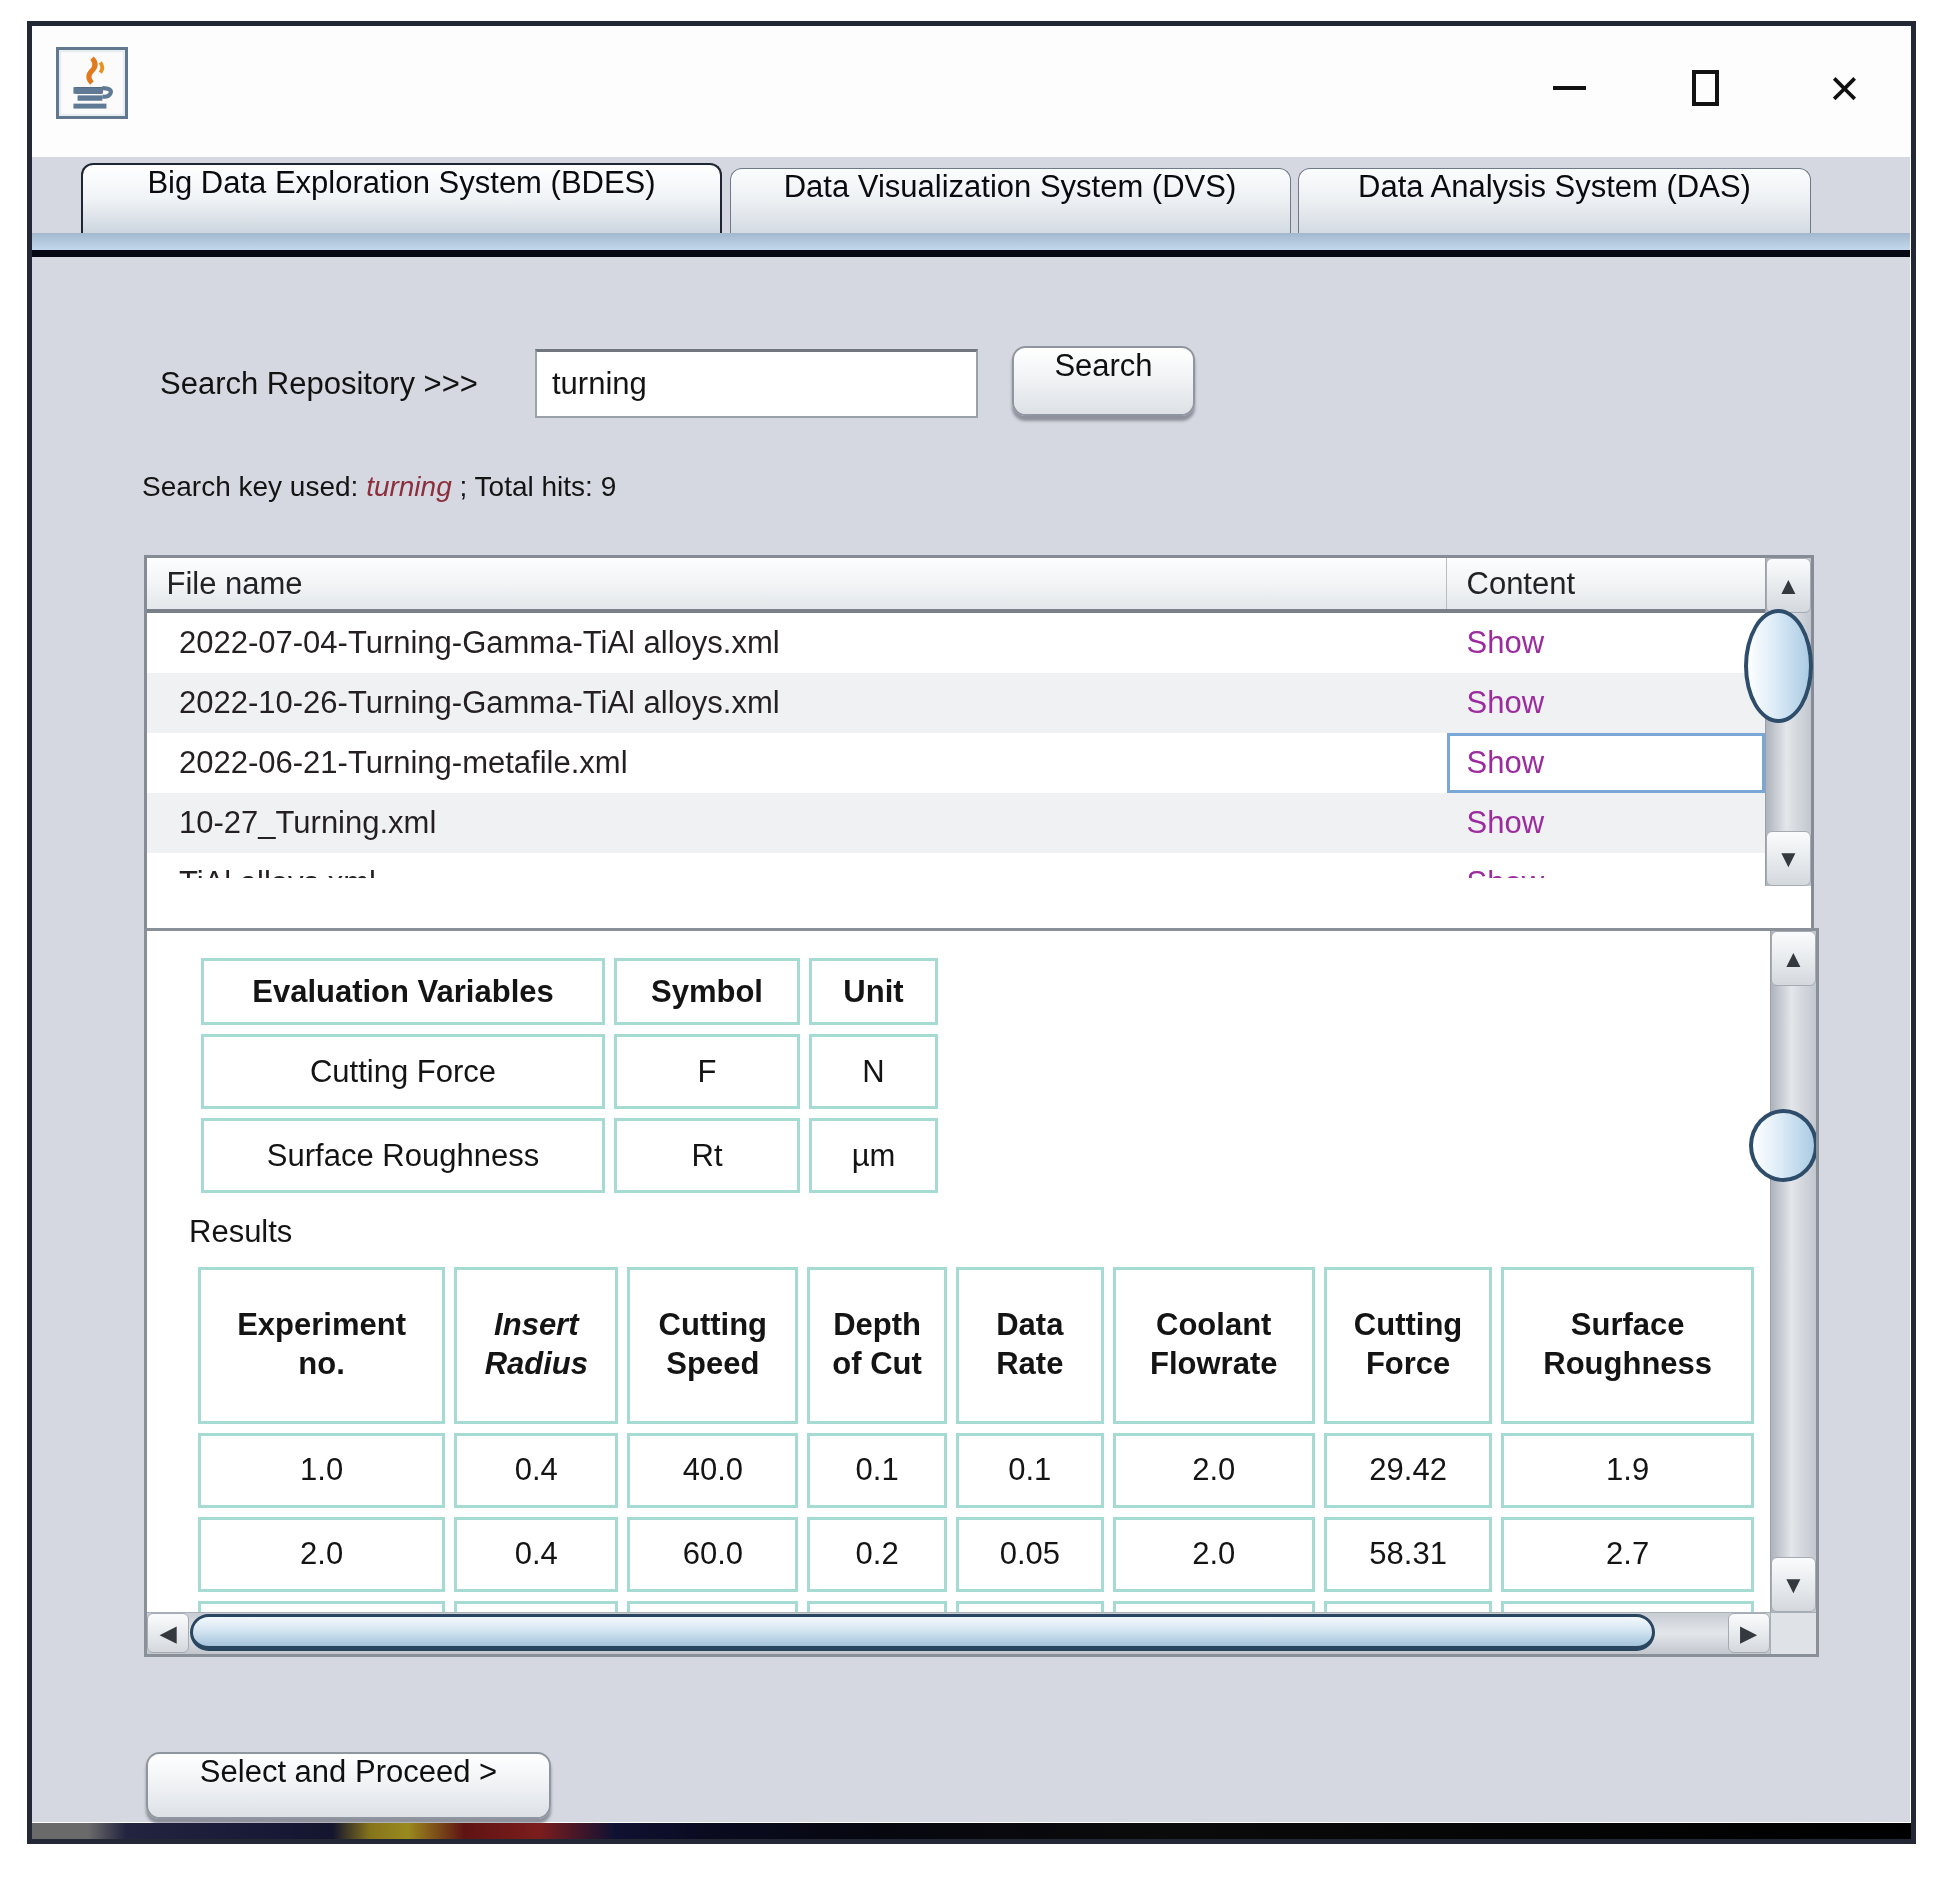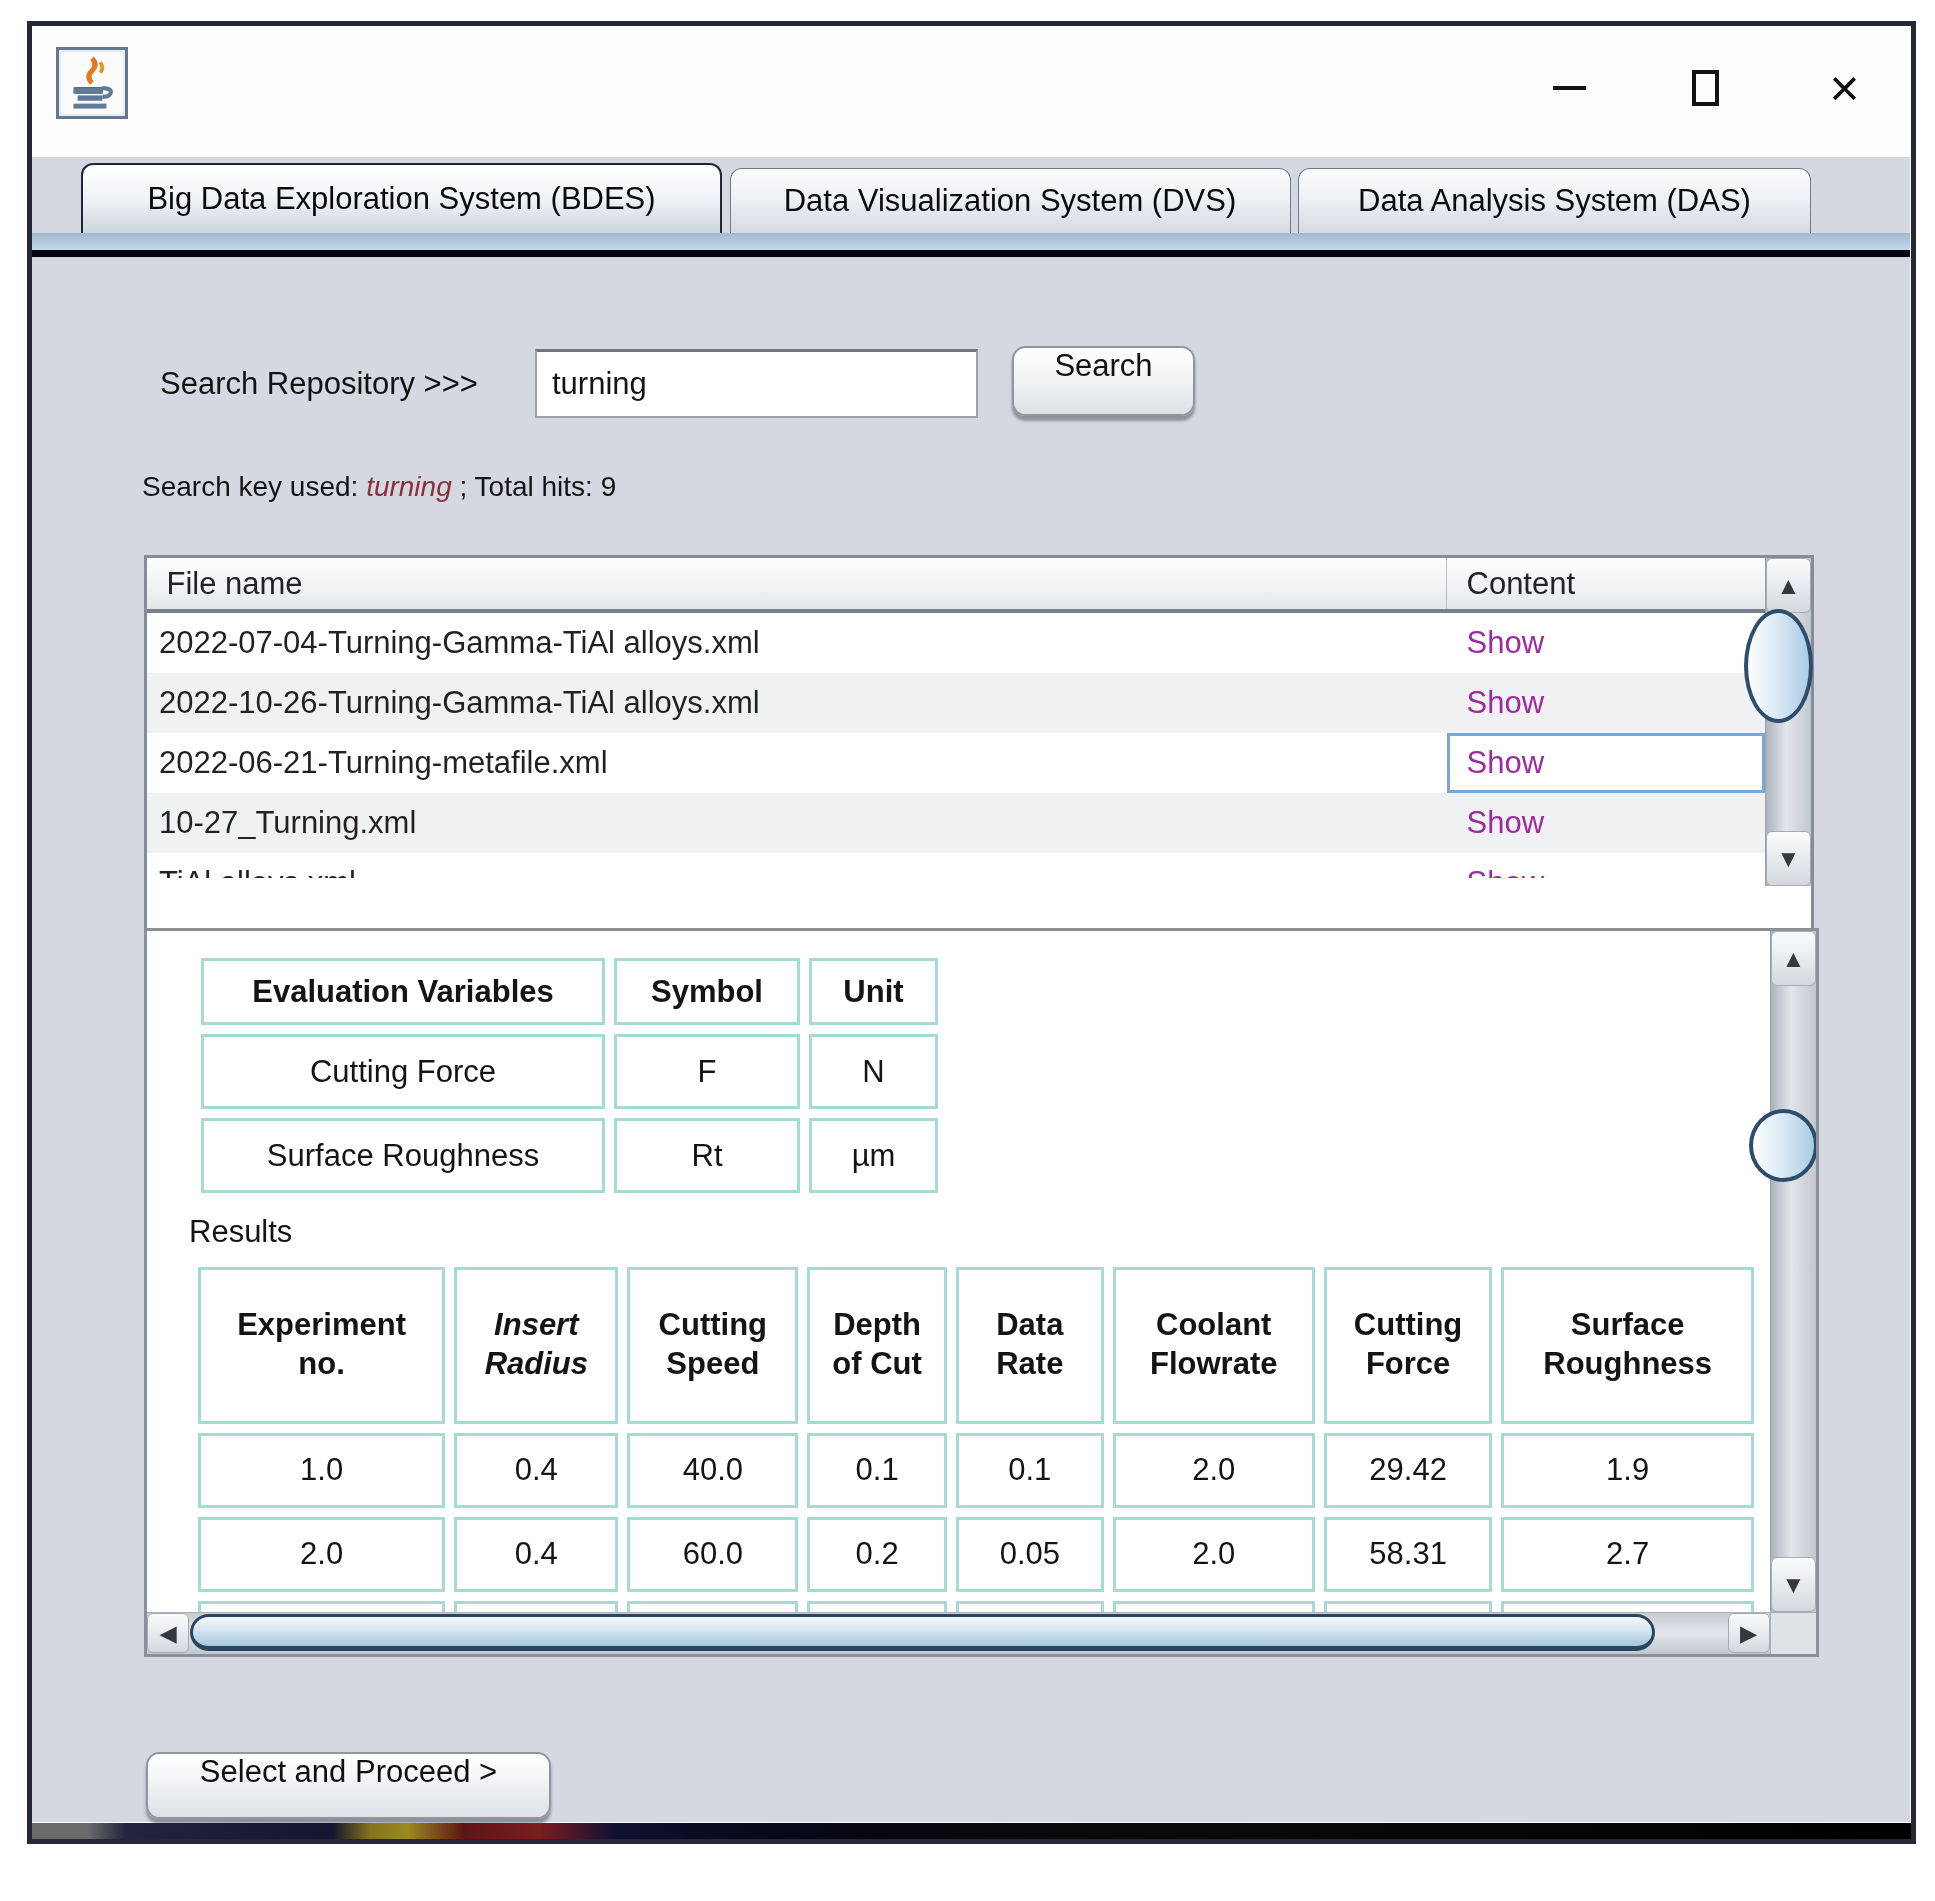--- a/index.html
+++ b/index.html
@@ -22,21 +22,21 @@
   .btn-max { left:1640px; }
   .btn-close { left:1779px; font-size:52px; font-weight:300; }
   .min-bar { display:inline-block; width:33px; height:4.5px; background:#121212; }
   .max-box { display:inline-block; width:27px; height:36px; border:4.5px solid #121212; background:transparent; }
 
   
   .content { position:absolute; left:0; top:131px; width:1878px; height:1665px; background:#d5d8e0; }
 
   
   .tabbar { position:absolute; left:49px; top:10.5px; height:66px; display:flex; gap:7.5px; }
-  .tab { height:66px; display:flex; align-items:center; justify-content:center;
+  .tab { height:66px; display:flex; justify-content:center;
          font-size:31px; color:#0a0a10; border:1.5px solid #6f7988; border-bottom:none;
          border-radius:12px 12px 0 0;
          background:linear-gradient(180deg,#fbfcfd 0%,#eef1f4 45%,#d3dae2 100%); }
   .tab.selected { border:2.2px solid #1f2633; border-bottom:none; height:70px; margin-top:-4.5px;
                   background:linear-gradient(180deg,#ffffff 0%,#f0f3f6 50%,#ccd5de 100%); }
   .tab-w1 { width:641px; } .tab-w2 { width:561px; } .tab-w3 { width:513px; }
   .tab-strip { position:absolute; left:0; top:76px; width:100%; height:16.5px;
                background:linear-gradient(180deg,#a2b8ce 0%,#c4d8ec 100%); }
   .tab-line { position:absolute; left:0; top:93px; width:100%; height:6.7px; background:#060714; }
 
@@ -59,21 +59,21 @@
   
   .file-table { position:absolute; left:112px; top:398px; width:1670px; height:426px;
                 border:3px solid #868c95; background:#ffffff; }
   .ft-header { display:flex; height:55px; background:linear-gradient(180deg,#fdfdfe 0%,#f2f4f6 50%,#e4e7eb 100%);
                border-bottom:4.5px solid #7a8089; }
   .fh-file { width:1300px; line-height:51px; padding-left:19.5px; font-size:31px; color:#232327;
              border-right:1.5px solid #b9bdc3; }
   .fh-content { flex:1; line-height:51px; padding-left:19.5px; font-size:31px; color:#232327; }
   .ft-row { display:flex; height:60px; }
   .ft-row.alt { background:#f0f1f3; }
-  .fr-file { width:1300px; line-height:60px; padding-left:12px; font-size:31px; color:#241f22;
+  .fr-file { width:1300px; line-height:60px; padding-left:32px; font-size:31px; color:#241f22;
              white-space:nowrap; overflow:hidden; }
   .fr-content { width:318px; line-height:60px; padding-left:19.5px; font-size:31px; }
   .fr-content.focused { box-shadow:inset 0 0 0 3px #79a7d6; background:#ffffff; }
   .show-link { color:#9b2b9e; cursor:pointer; }
   .ft-row.partial { height:25.4px; overflow:hidden; background:#ffffff; }
 
   
   .vscroll { position:absolute; width:46px; background:linear-gradient(90deg,#aeb3bc 0%,#e3e6ea 45%,#c2c7cf 100%); }
   .vscroll.ft { right:0; top:0; height:328px; border-left:1.5px solid #9aa0a8; }
   .scrollbtn { position:absolute; left:0; width:100%; height:55px; border-radius:6px;

